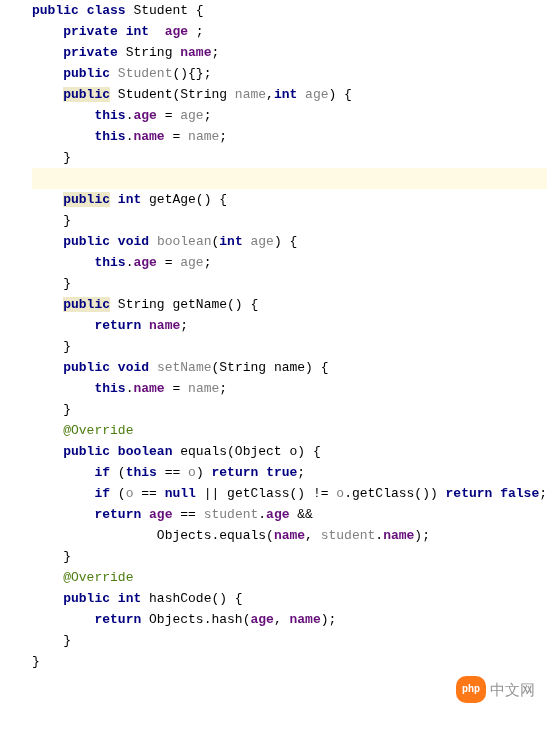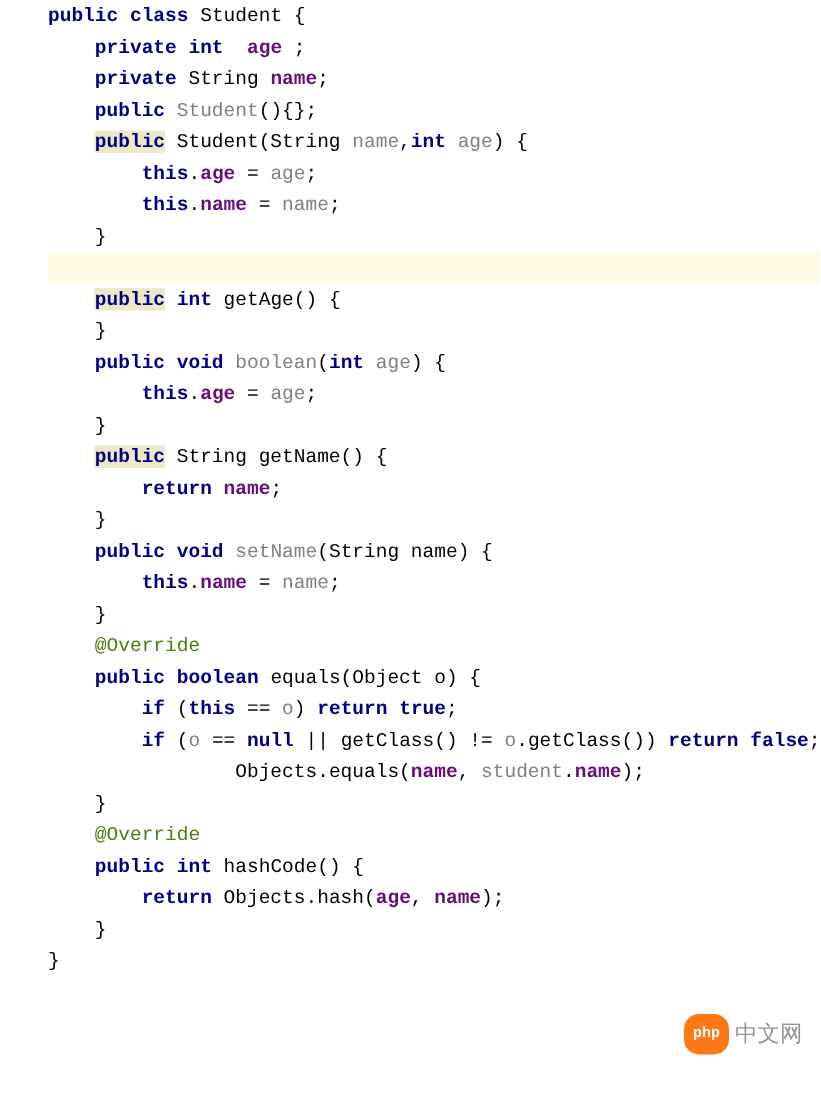--- a/index.html
+++ b/index.html
@@ -78,20 +78,21 @@
 <div class="line">    <span class="kw hl">public</span><span> String getName() {</span></div>
 <div class="line">        <span class="kw">return</span><span> </span><span class="field">name</span><span>;</span></div>
 <div class="line">    <span>}</span></div>
 <div class="line">    <span class="kw">public</span> <span class="kw">void</span> <span class="dim">setName</span><span>(String name) {</span></div>
 <div class="line">        <span class="kw">this</span><span>.</span><span class="field">name</span><span> = </span><span class="dim">name</span><span>;</span></div>
 <div class="line">    <span>}</span></div>
 <div class="line">    <span class="anno">@Override</span></div>
 <div class="line">    <span class="kw">public</span> <span class="kw">boolean</span><span> equals(Object o) {</span></div>
 <div class="line">        <span class="kw">if</span><span> (</span><span class="kw">this</span><span> == </span><span class="dim">o</span><span>) </span><span class="kw">return</span><span> </span><span class="kw">true</span><span>;</span></div>
 <div class="line">        <span class="kw">if</span><span> (</span><span class="dim">o</span><span> == </span><span class="kw">null</span><span> || getClass() != </span><span class="dim">o</span><span>.getClass()) </span><span class="kw">return</span><span> </span><span class="kw">false</span><span>;</span></div>
+<div class="line">        <span class="kw">return</span><span> </span><span class="field">age</span><span> == </span><span class="dim">student</span><span>.</span><span class="field">age</span><span> &amp;&amp;</span></div>
 <div class="line">        <span>        Objects.</span><span class="static">equals</span><span>(</span><span class="field">name</span><span>, </span><span class="dim">student</span><span>.</span><span class="field">name</span><span>);</span></div>
 <div class="line">    <span>}</span></div>
 <div class="line">    <span class="anno">@Override</span></div>
 <div class="line">    <span class="kw">public</span> <span class="kw">int</span><span> hashCode() {</span></div>
 <div class="line">        <span class="kw">return</span><span> Objects.</span><span class="static">hash</span><span>(</span><span class="field">age</span><span>, </span><span class="field">name</span><span>);</span></div>
 <div class="line">    <span>}</span></div>
 <div class="line"><span>}</span></div>
 </div>
 
 <div class="watermark">

